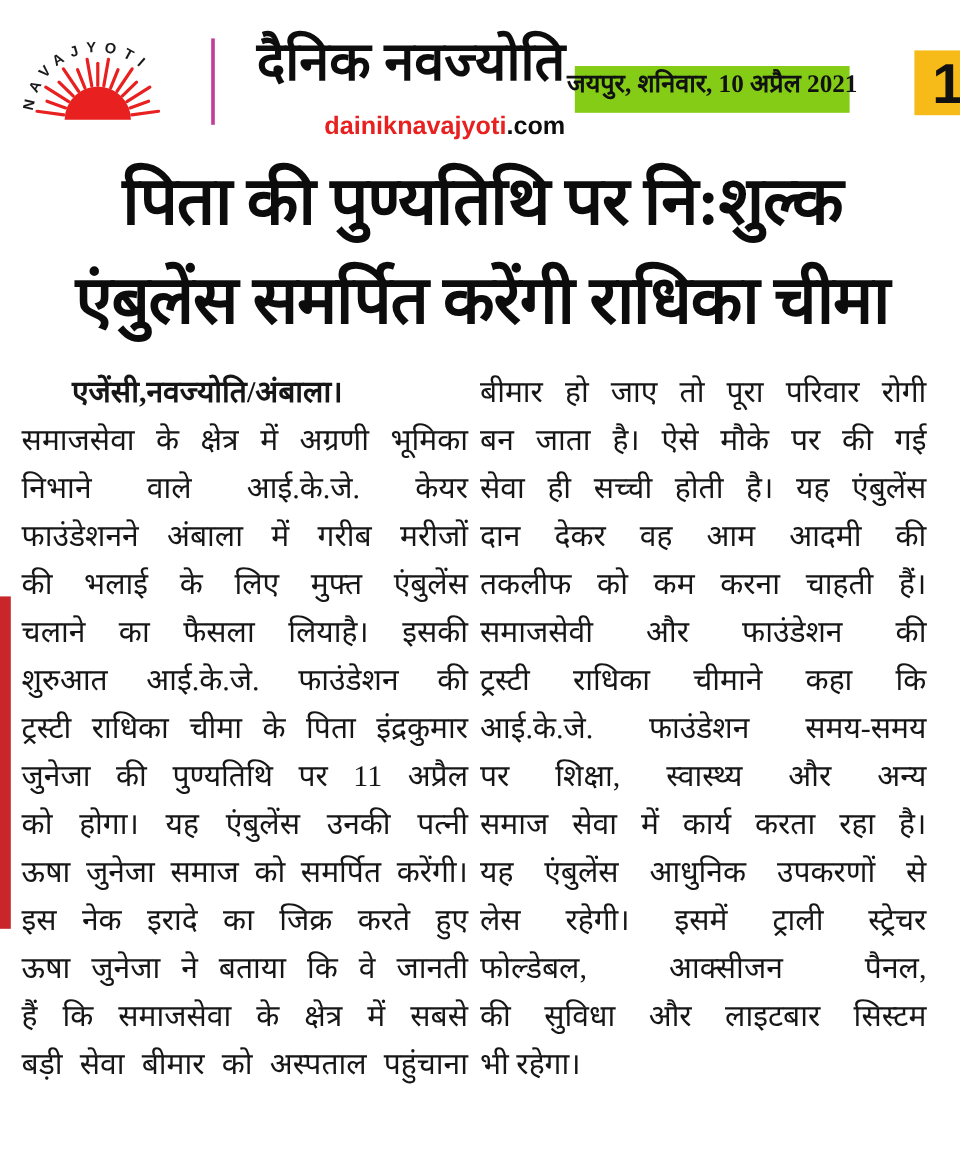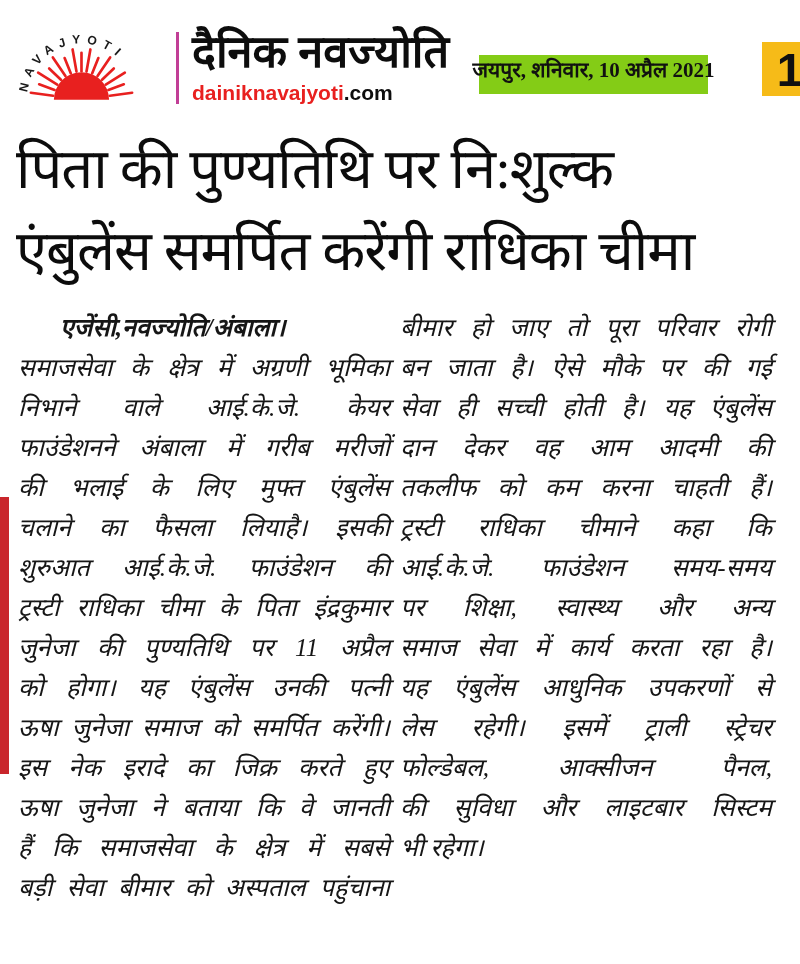--- a/index.html
+++ b/index.html
@@ -9,63 +9,62 @@
     font-family:"Liberation Serif", serif;
     position:relative;
     overflow:hidden;
     color:#1b1b1b;
   }
   .abs { position:absolute; }
 
   
   #logo { left:12px; top:20px; width:140px; height:90px; }
   #brand-divider { left:176px; top:32px; width:3px; height:72px; background:#c13e96; }
-  #nameplate { left:192px; top:24px; width:296px; text-align:left; }
+  #nameplate { left:175px; top:24px; width:296px; text-align:right; }
   #nameplate-title {
     font-size:45px; font-weight:bold; line-height:56px;
     color:#0d0d0d; white-space:nowrap;
   }
   #nameplate-site {
     font-family:"Liberation Sans", sans-serif;
-    font-size:21px; font-weight:bold; line-height:24px; margin-top:1px;
+    font-size:21px; font-weight:bold; line-height:24px; margin-top:14px;
     color:#0d0d0d; white-space:nowrap;
   }
   #nameplate-site .site-red { color:#e8201f; }
   #datebox {
     left:479px; top:55px; width:229px; height:39px;
     background:#84cc16;
     display:flex; align-items:flex-start; justify-content:center;
     font-weight:bold; font-size:21px; color:#111; white-space:nowrap;
   }
   #pagebox {
     left:718px; top:42px; width:82px; height:54px;
     background:#f6bb18;
     display:flex; align-items:center; justify-content:center;
     font-family:"Liberation Sans", sans-serif;
     font-weight:bold; font-size:47px; color:#101010;margin-left:44px;
   }
 
   
   #headline { left:16px; top:128px; width:772px; }
   .hline {
-    font-weight:normal; font-size:56px; line-height:82px;
-    color:#0c0c0c; white-space:nowrap; letter-spacing:-1px;
+    font-weight:bold; font-size:56px; line-height:82px;
+    color:#0c0c0c; white-space:nowrap; letter-spacing:-1px;text-align:center;
   }
 
   
   .col { width:372px; font-size:25px; }
   #col-left  { left:18px;  top:308px; }
   #col-right { left:400px; top:308px; }
   .line {
     height:40px; line-height:40px;
     white-space:nowrap;
     text-align:justify;
     text-align-last:justify;
     color:#161616;
-    font-style:italic;
   }
   .line.no-stretch { text-align-last:left; }
   .byline { font-weight:bold; padding-left:42px; }
 
   
   #red-bar { left:0; top:497px; width:9px; height:277px; background:#c9262c; }
 </style>
 </head>
 <body>
 
@@ -138,20 +137,21 @@
     </div>
 </div>
 
 <div class="abs col" id="col-right">
   <div>
       <div class="line fit">बीमार हो जाए तो पूरा परिवार रोगी</div>
       <div class="line fit">बन जाता है। ऐसे मौके पर की गई</div>
       <div class="line fit">सेवा ही सच्ची होती है। यह एंबुलेंस</div>
       <div class="line fit">दान देकर वह आम आदमी की</div>
       <div class="line fit">तकलीफ को कम करना चाहती हैं।</div>
+      <div class="line fit">समाजसेवी और फाउंडेशन की</div>
       <div class="line fit">ट्रस्टी राधिका चीमाने कहा कि</div>
       <div class="line fit">आई.के.जे. फाउंडेशन समय-समय</div>
       <div class="line fit">पर शिक्षा, स्वास्थ्य और अन्य</div>
       <div class="line fit">समाज सेवा में कार्य करता रहा है।</div>
       <div class="line fit">यह एंबुलेंस आधुनिक उपकरणों से</div>
       <div class="line fit">लेस रहेगी। इसमें ट्राली स्ट्रेचर</div>
       <div class="line fit">फोल्डेबल, आक्सीजन पैनल,</div>
       <div class="line fit">की सुविधा और लाइटबार सिस्टम</div>
       <div class="line fit no-stretch">भी रहेगा।</div>
     </div>

